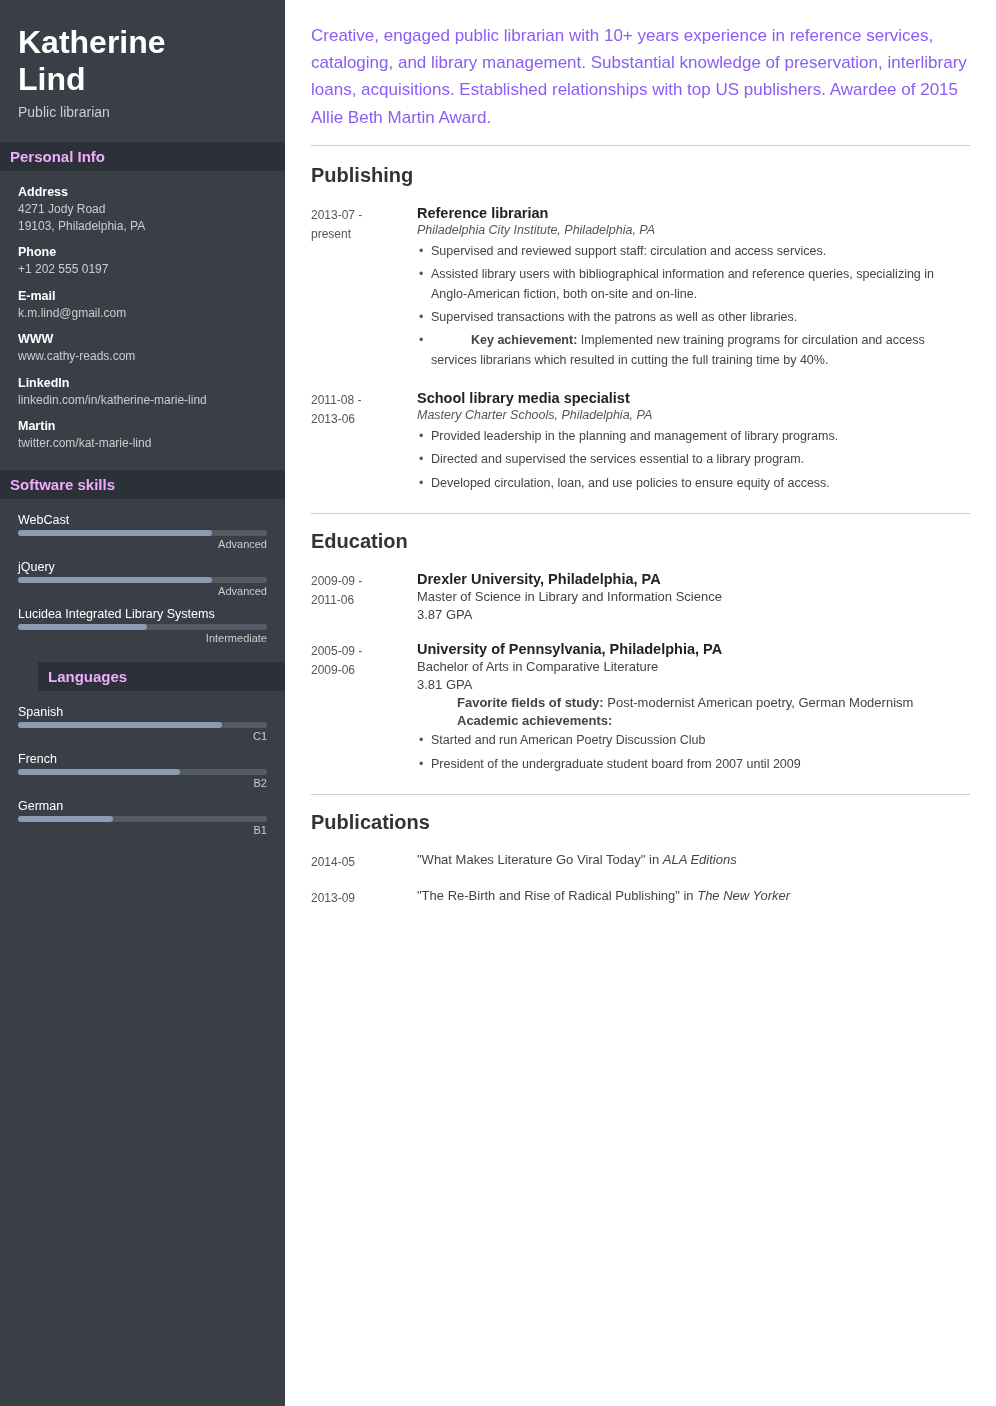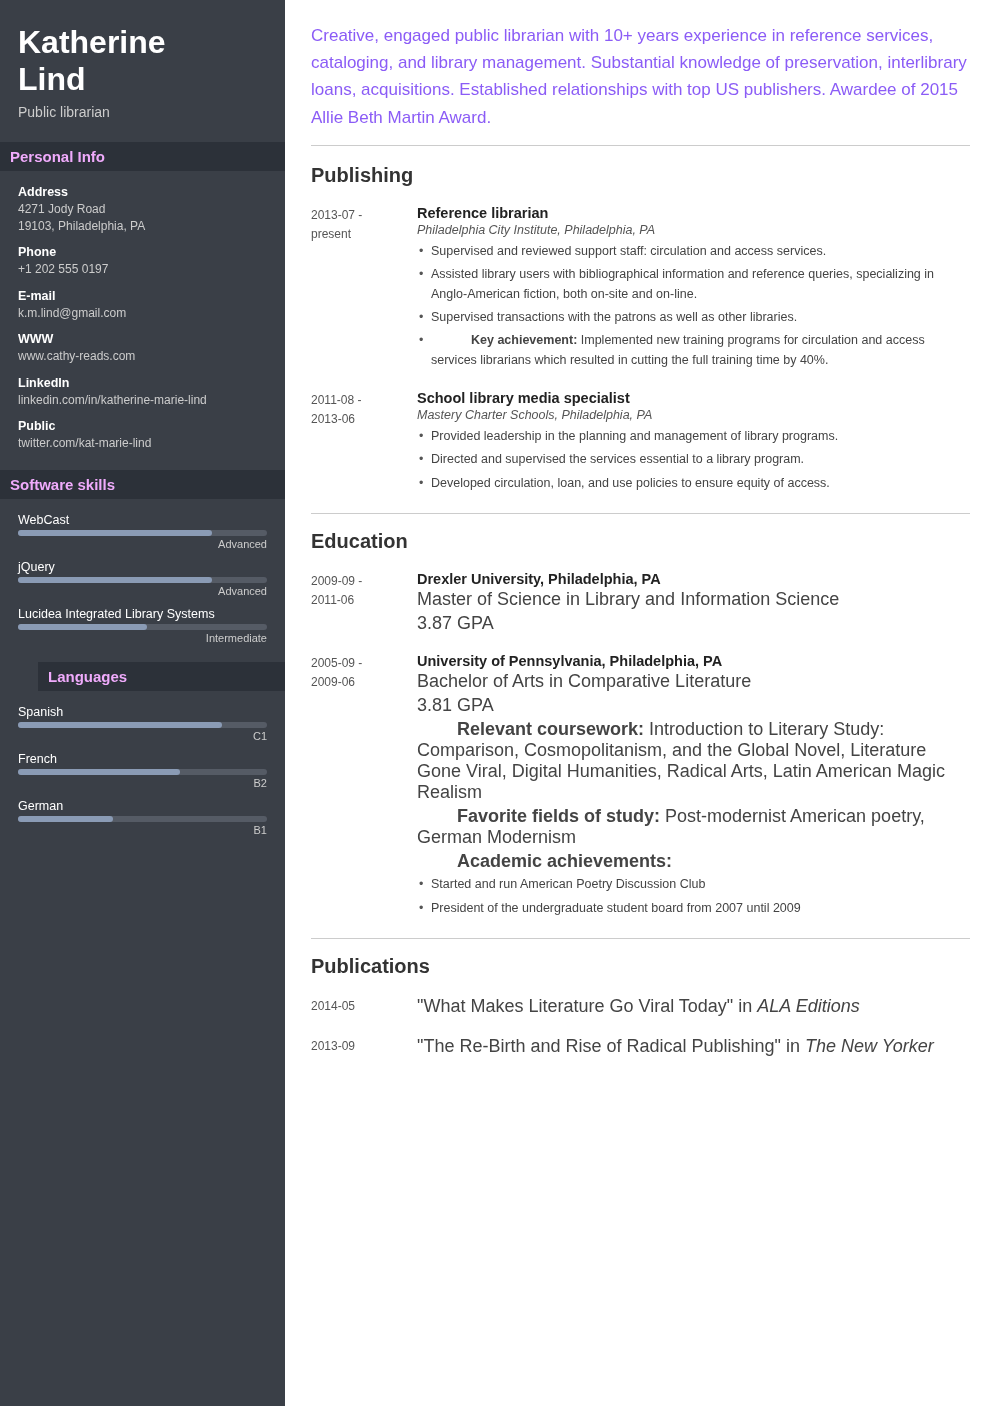--- a/index.html
+++ b/index.html
@@ -155,21 +155,21 @@
       color: #222;
       margin-bottom: 2px;
     }
     .entry-subtitle {
       font-style: italic;
       font-size: 12.5px;
       color: #555;
       margin-bottom: 5px;
     }
     .entry-detail {
-      font-size: 18px;
+      font-size: 13px;
       color: #444;
       margin-bottom: 3px;
     }
     .entry-bullets {
       list-style: none;
       padding: 0;
     }
     .entry-bullets li {
       font-size: 12.5px;
       color: #444;
@@ -217,21 +217,21 @@
     </div>
     <div>
       <div class="sidebar-field-label">WWW</div>
       <div class="sidebar-field-value">www.cathy-reads.com</div>
     </div>
     <div>
       <div class="sidebar-field-label">LinkedIn</div>
       <div class="sidebar-field-value">linkedin.com/in/katherine-marie-lind</div>
     </div>
     <div>
-      <div class="sidebar-field-label">Public</div>
+      <div class="sidebar-field-label">Martin</div>
       <div class="sidebar-field-value">twitter.com/kat-marie-lind</div>
     </div>
 
     <div class="sidebar-section-header" style="margin-top: 18px;">Software skills</div>
 
     <div class="skill-item">
       <div class="skill-name">WebCast</div>
       <div class="skill-bar-bg">
         <div class="skill-bar-fill" style="width: 78%;"></div>
       </div>
@@ -324,21 +324,20 @@
         <div class="entry-detail">3.87 GPA</div>
       </div>
     </div>
 
     <div class="entry">
       <div class="entry-date">2005-09 -<br>2009-06</div>
       <div class="entry-body">
         <div class="entry-title">University of Pennsylvania, Philadelphia, PA</div>
         <div class="entry-detail">Bachelor of Arts in Comparative Literature</div>
         <div class="entry-detail">3.81 GPA</div>
-        <div class="entry-detail"><span class="bold-inline">Relevant coursework:</span> Introduction to Literary Study: Comparison, Cosmopolitanism, and the Global Novel, Literature Gone Viral, Digital Humanities, Radical Arts, Latin American Magic Realism</div>
         <div class="entry-detail"><span class="bold-inline">Favorite fields of study:</span> Post-modernist American poetry, German Modernism</div>
         <div class="entry-detail"><span class="bold-inline">Academic achievements:</span></div>
         <ul class="entry-bullets">
           <li>Started and run American Poetry Discussion Club</li>
           <li>President of the undergraduate student board from 2007 until 2009</li>
         </ul>
       </div>
     </div>
 
     <hr class="section-divider">

